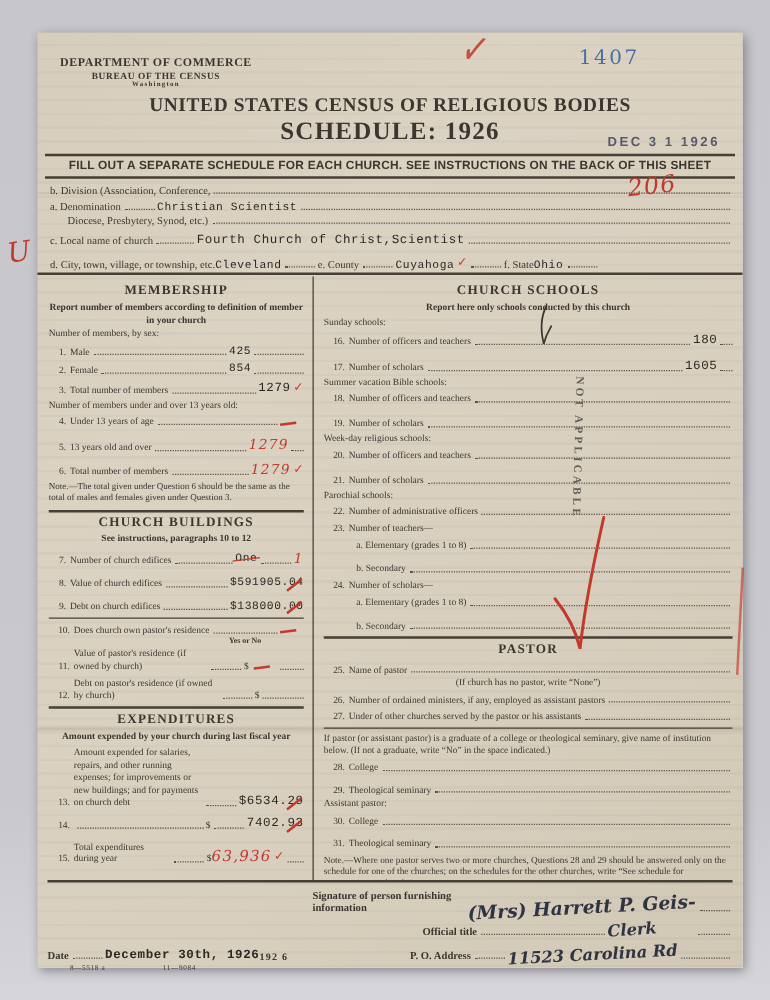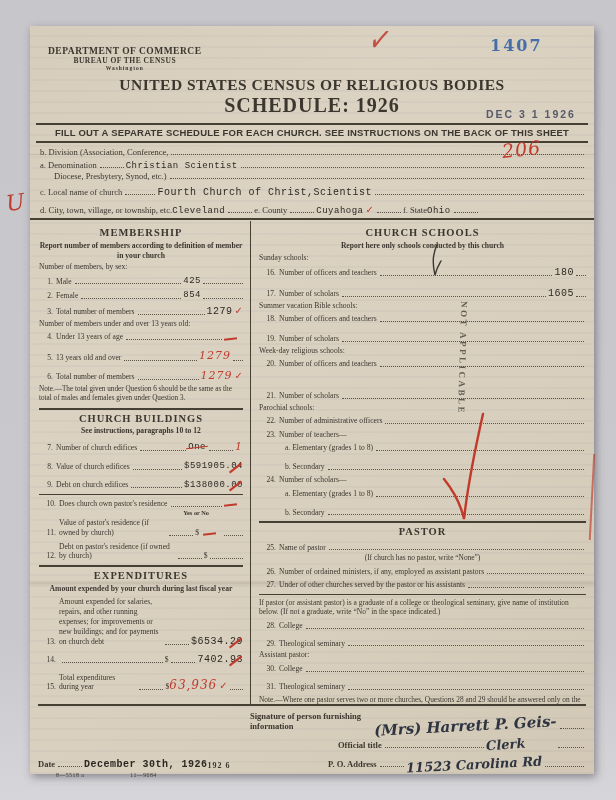--- a/index.html
+++ b/index.html
@@ -7,21 +7,21 @@
   .paper{position:absolute;left:30px;top:26px;width:564px;height:748px;background:linear-gradient(135deg,#d7cdbc 0%,#dbd2c2 30%,#d8cfbe 65%,#d2c8b5 100%);box-shadow:2px 3px 8px rgba(40,40,50,.45);}
   .paper::before{content:"";position:absolute;inset:0;background:repeating-linear-gradient(0deg,rgba(95,105,125,.05) 0 2px,transparent 2px 11px);pointer-events:none;}
   .crease{position:absolute;left:0;right:0;top:556px;height:2px;background:rgba(120,108,90,.28);filter:blur(1px);}
   .crease2{position:absolute;left:0;right:0;top:128px;height:1px;background:rgba(120,108,90,.20);filter:blur(.5px);}
 
   
   .dept{position:absolute;left:18px;top:20px;text-align:center;font-weight:bold;}
   .dept .l1{font-size:9.5px;letter-spacing:.5px;}
   .dept .l2{font-size:7.5px;letter-spacing:.5px;}
   .dept .l3{font-size:5.5px;letter-spacing:1px;}
-  .blue-num{position:absolute;left:460px;top:10px;font-size:16px;font-weight:bold;color:#466fa8;letter-spacing:2px;font-family:"DejaVu Serif",serif;}
+  .blue-num{position:absolute;left:433px;top:10px;font-size:16px;font-weight:normal;color:#466fa8;letter-spacing:2px;font-family:"DejaVu Serif",serif;}
   .top-check{position:absolute;left:340px;top:0px;color:#c13a2c;font-size:24px;transform:rotate(14deg) scaleY(1.5);opacity:.85;}
   .main-title{position:absolute;left:0;right:0;top:50px;text-align:center;font-size:15.5px;font-weight:bold;letter-spacing:.5px;}
   .schedule{position:absolute;left:0;right:0;top:68px;text-align:center;font-size:20px;font-weight:bold;letter-spacing:1px;}
   .date-stamp{position:absolute;left:456px;top:82px;font-size:10.5px;font-weight:bold;color:#494e60;letter-spacing:2px;font-family:"Liberation Sans",sans-serif;opacity:.9;}
   .banner{position:absolute;left:6px;right:6px;top:97px;border-top:2.5px double #463f33;border-bottom:2.5px double #463f33;padding:2px 0 3px;text-align:center;font-weight:bold;font-size:9.5px;letter-spacing:.2px;font-family:"Liberation Sans",sans-serif;}
 
   
   .identity{position:absolute;left:10px;right:8px;top:118px;font-size:8.5px;}
   .idrow{display:flex;align-items:flex-end;margin-top:3px;}
   .leader{flex:1;min-width:24px;border-bottom:1px dotted #5b5347;margin:0 2px 2px 3px;}
@@ -296,21 +296,21 @@
           <span class="qnum w2">19.</span>
           <span class="qlabel">Number of scholars</span>
           <span class="leader"></span>
         </div>
         <div class="grp">Week-day religious schools:</div>
         <div class="qrow">
           <span class="qnum w2">20.</span>
           <span class="qlabel">Number of officers and teachers</span>
           <span class="leader"></span>
         </div>
-        <div class="qrow" style="margin-top:22px">
+        <div class="qrow" style="margin-top:10px">
           <span class="qnum w2">21.</span>
           <span class="qlabel">Number of scholars</span>
           <span class="leader"></span>
         </div>
         <div class="grp">Parochial schools:</div>
         <div class="qrow">
           <span class="qnum w2">22.</span>
           <span class="qlabel">Number of administrative officers</span>
           <span class="leader"></span>
         </div>

